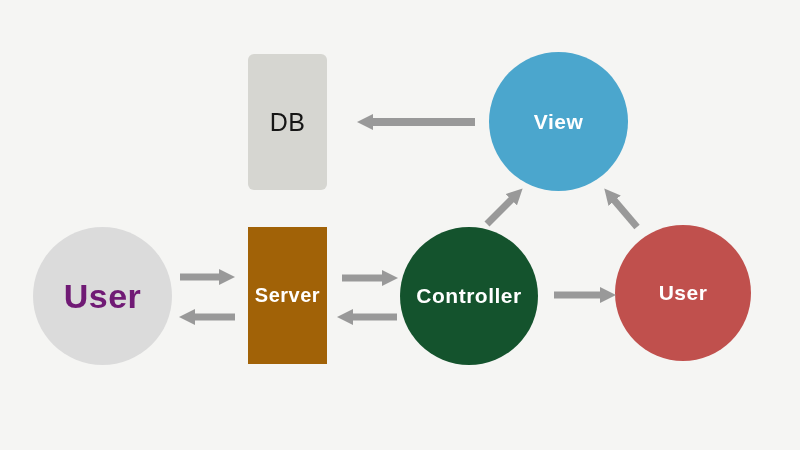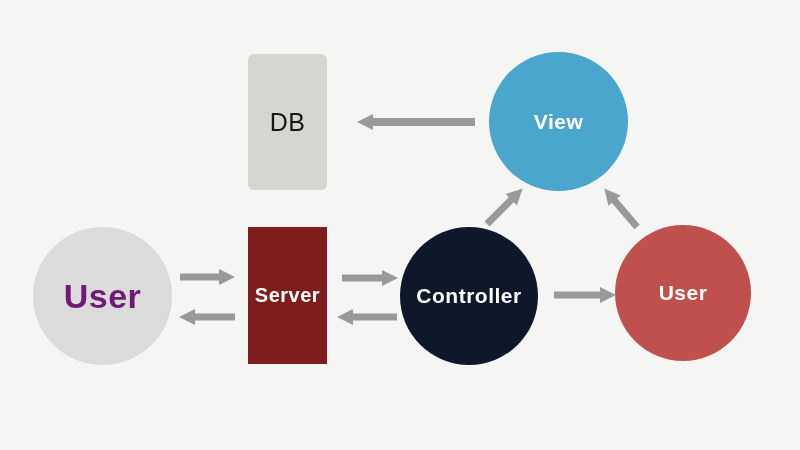--- a/index.html
+++ b/index.html
@@ -62,29 +62,29 @@
 <div id="canvas" style="background-color: rgb(245, 245, 243);">
 
   <div class="node circle" id="node-user" style="background-color: rgb(219, 219, 219);">
     <span>User</span>
   </div>
 
   <div class="node" id="node-db" style="background-color: rgb(214, 214, 209);">
     <span>DB</span>
   </div>
 
-  <div class="node" id="node-server" style="background-color: #7f1d1d;">
+  <div class="node" id="node-server" style="background-color: #a16207;">
     <span>Server</span>
   </div>
 
   <div class="node circle" id="node-model" style="background-color: rgb(75, 166, 205);">
     <span>View</span>
   </div>
 
-  <div class="node circle" id="node-controller" style="background-color: #0f172a;">
+  <div class="node circle" id="node-controller" style="background-color: #14532d;">
     <span>Controller</span>
   </div>
 
   <div class="node circle" id="node-view" style="background-color: rgb(192, 80, 77);">
     <span>User</span>
   </div>
 
   <svg id="arrow-layer" viewBox="0 0 800 450" xmlns="http://www.w3.org/2000/svg">
     <defs>
       <marker id="ah" markerUnits="userSpaceOnUse" markerWidth="18" markerHeight="16" refX="1" refY="8" orient="auto">

